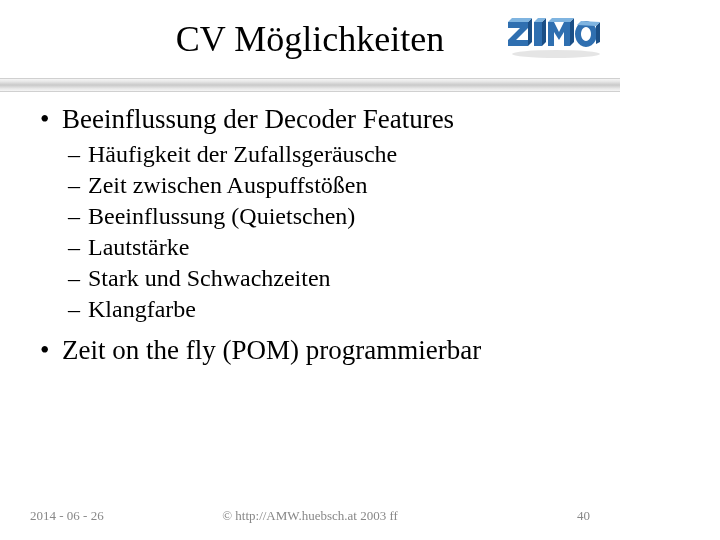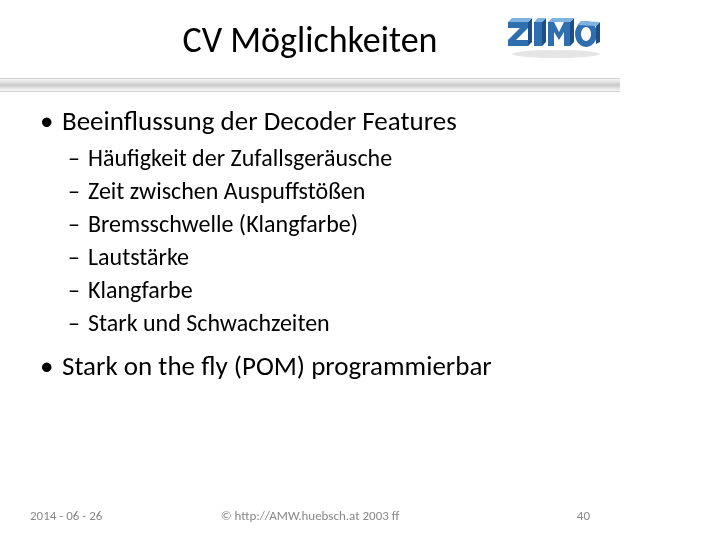--- a/index.html
+++ b/index.html
@@ -1,17 +1,17 @@
 <!DOCTYPE html>
 <html><head>
 <meta charset="utf-8">
 <style>
   * { margin: 0; padding: 0; box-sizing: border-box; }
   html, body { width: 720px; height: 540px; font-family: Calibri, Arial, sans-serif; background: #fff; color: #000; }
-  .slide { width: 620px; height: 540px; position: relative; overflow: hidden; }
+  .slide { width: 620px; height: 540px; position: relative; overflow: hidden; font-family: Liberation Serif, serif; }
   .header { position: relative; width: 100%; height: 96px; }
   .title { position: absolute; top: 18px; left: 0; right: 0; text-align: center; font-size: 36px; font-weight: 400; }
   .logo { position: absolute; top: 16px; right: 18px; }
   .rule-wrap { position: absolute; left: 0; right: 0; top: 78px; height: 14px; }
   .rule { width: 100%; height: 100%; background: linear-gradient(to bottom, #f5f5f5 0%, #e8e8e8 20%, #c9c9c9 50%, #e8e8e8 80%, #f5f5f5 100%); border-top: 1px solid #d0d0d0; border-bottom: 1px solid #d0d0d0; }
   .body { position: absolute; top: 104px; left: 36px; right: 32px; }
   .b1 { font-size: 27px; margin-bottom: 6px; position: relative; padding-left: 26px; }
   .b1::before { content: "•"; position: absolute; left: 4px; top: 0; }
   .b2 { font-size: 24px; margin-bottom: 4px; position: relative; padding-left: 52px; }
   .b2::before { content: "–"; position: absolute; left: 32px; top: 0; }
@@ -60,26 +60,26 @@
     </div>
     <div class="rule-wrap">
         <div class="rule"></div>
       </div>
   </div>
 
   <div class="body">
     <div class="b1"><span>Beeinflussung der Decoder Features</span></div>
     <div class="b2"><span>Häufigkeit der Zufallsgeräusche</span></div>
     <div class="b2"><span>Zeit zwischen Auspuffstößen</span></div>
-    <div class="b2"><span>Bremsschwelle (Klangfarbe)</span></div>
+    <div class="b2"><span>Beeinflussung (Quietschen)</span></div>
     <div class="b2"><span>Lautstärke</span></div>
+    <div class="b2"><span>Stark und Schwachzeiten</span></div>
     <div class="b2"><span>Klangfarbe</span></div>
-    <div class="b2"><span>Stark und Schwachzeiten</span></div>
     <div class="sp"></div>
-    <div class="b1"><span>Stark on the fly (POM) programmierbar</span></div>
+    <div class="b1"><span>Zeit on the fly (POM) programmierbar</span></div>
   </div>
 
   <div class="footer">
     <span class="fdate">2014 - 06 - 26</span>
     <span class="fcopy">© http://AMW.huebsch.at 2003 ff</span>
     <span class="fnum">40</span>
   </div>
 
 </div>
 

